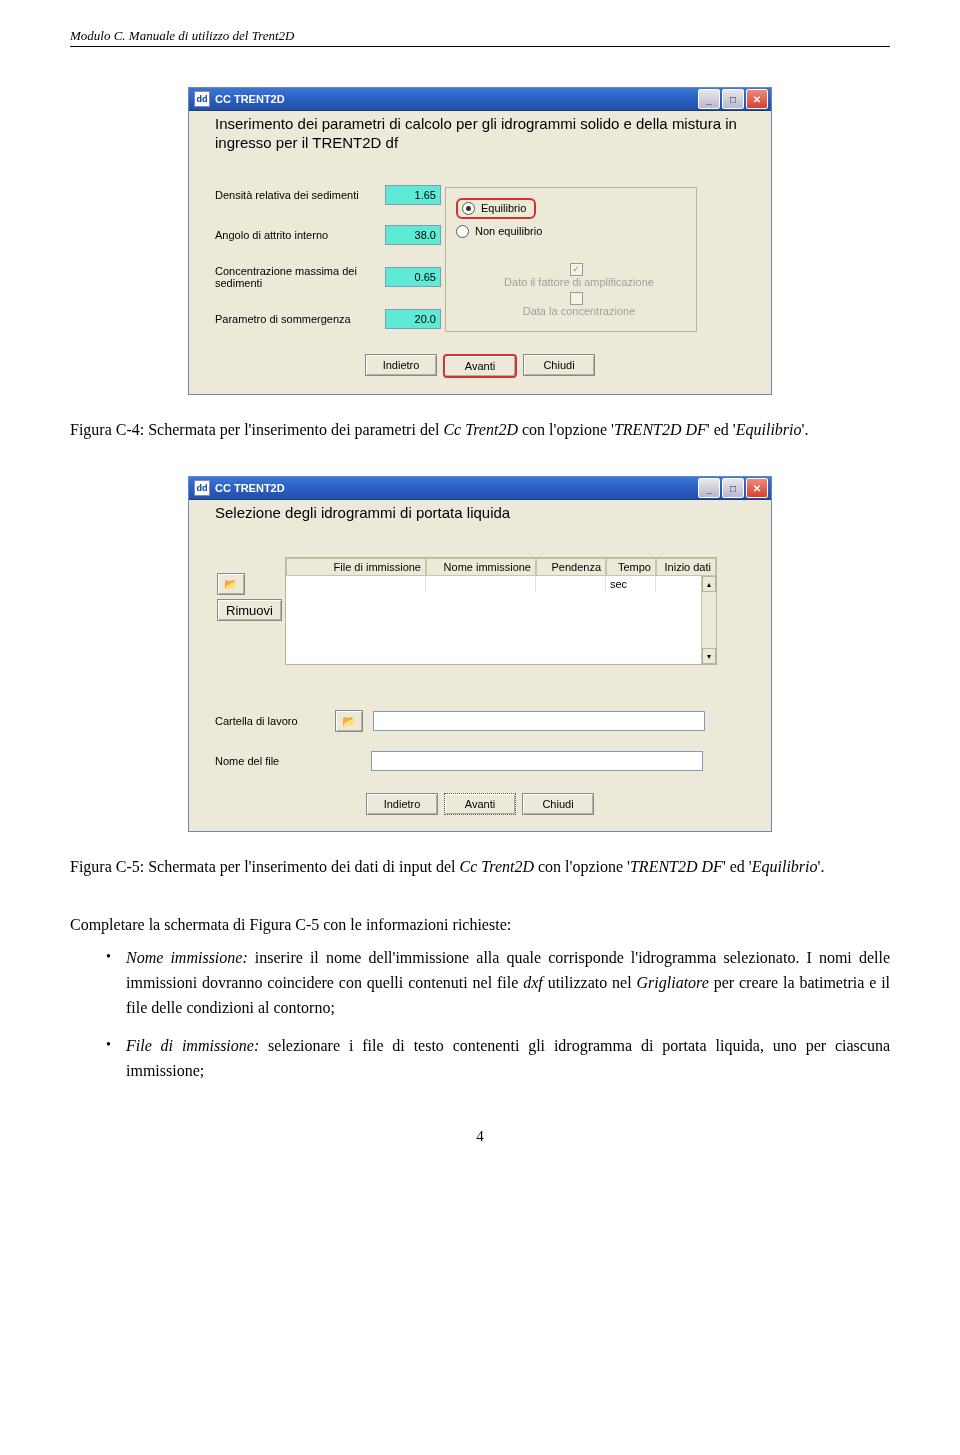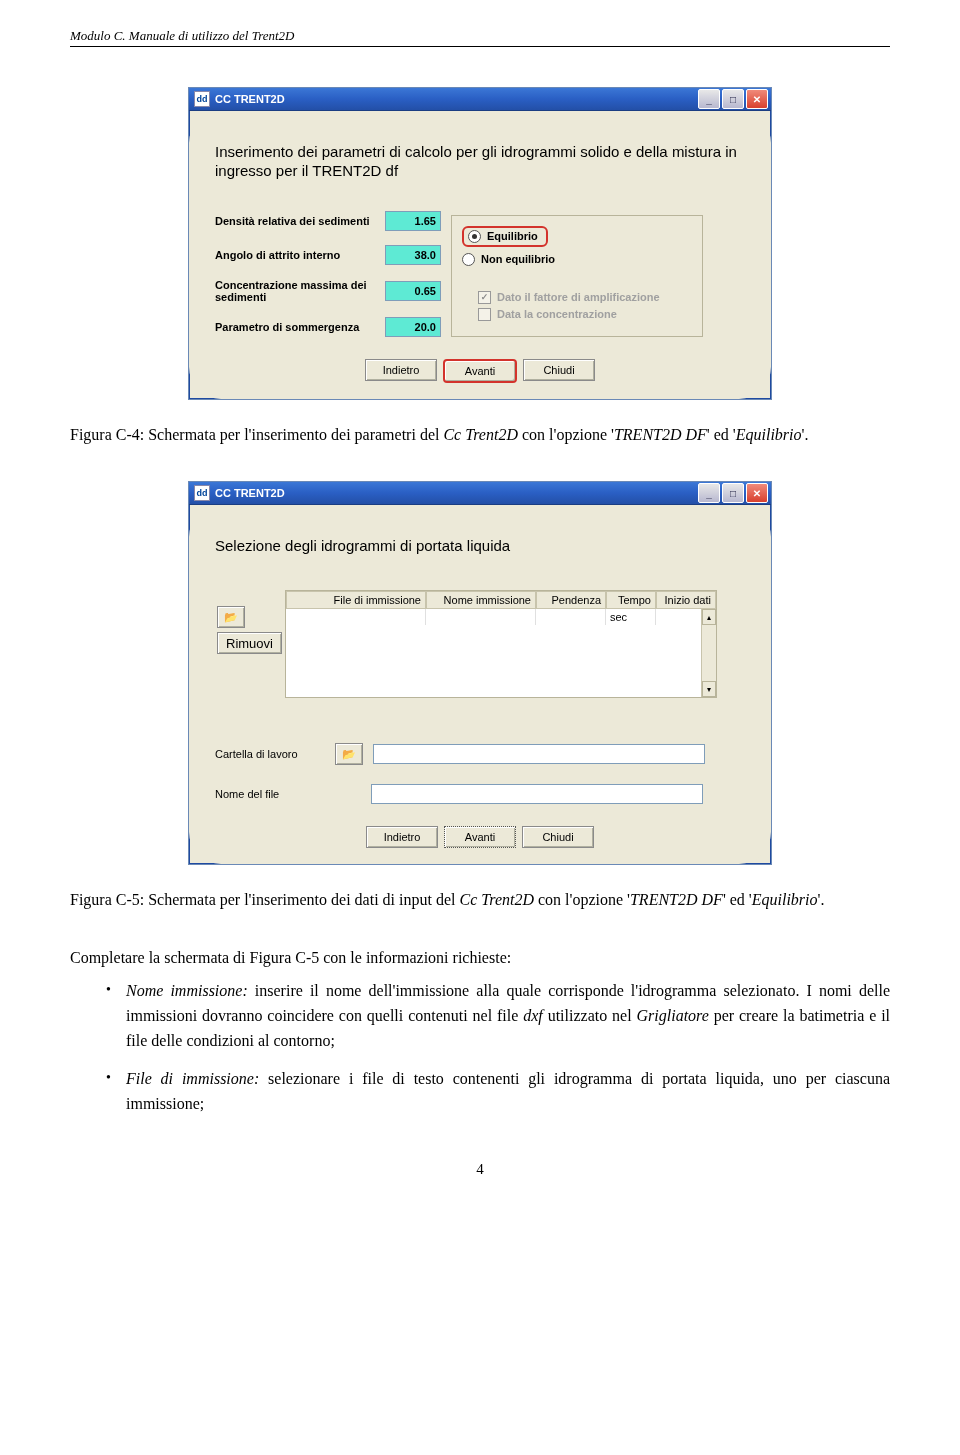--- a/index.html
+++ b/index.html
@@ -49,39 +49,37 @@
   }
   .winbtn {
     width: 20px; height: 18px; margin-left: 2px;
     background: linear-gradient(to bottom,#e8e8e8,#b8b8d0);
     border: 1px solid #fff; border-radius: 2px;
     display:flex;align-items:center;justify-content:center;
     font-size:10px;font-weight:bold;color:#224;
   }
   .winbtn.close { background: linear-gradient(to bottom,#f08a7a,#d8402e); color:#fff;}
   .client {
-    padding: 32px 26px 16px 26px;
+    padding: 4px 26px 16px 26px;
     background:#ece9d8;
-    border-radius:32px;
   }
   .big-heading {
     font-family: Arial, sans-serif;
     font-size: 15px;
     line-height: 1.25;
     margin-bottom: 30px;
   }
   .big-heading2 {
     font-family: Arial, sans-serif;
     font-size: 15px;
     margin-bottom: 36px;
   }
   .params-area {
     display:flex;
-    gap: 10px;
-    font-weight: bold;
+    gap: 4px;
   }
   .params-left {
     display:grid;
     grid-template-columns: 170px 56px;
     row-gap: 14px;
     align-items:center;
     font-family: Tahoma, sans-serif;
     font-size:11px;
   }
   .txtbox {
@@ -109,21 +107,21 @@
     display:inline-flex;align-items:center;justify-content:center;background:#fff;
   }
   .radio.checked::after{content:"";width:5px;height:5px;background:#333;border-radius:50%;}
   .radio-row{display:flex;align-items:center;gap:6px;margin-bottom:25px;}
   .chk {
     width:11px;height:11px;border:1px solid #999;background:#f4f2e8;
     display:inline-flex;align-items:center;justify-content:center;margin-right:6px;
   }
   .chk.checked::after{content:"✓";font-size:9px;color:#8a8a8a;line-height:1;}
   .chk-label{color:#a0a0a0;}
-  .chk-row{display:flex;align-items:center;margin:4px 0 4px 16px;}
+  .chk-row{display:flex;align-items:center;margin:4px 0 4px 16px;flex-direction:column;}
   .btnrow {
     display:flex;gap:6px;justify-content:center;margin-top:22px;
   }
   .btn95 {
     min-width:54px;height:20px;border:1px solid #8a8a8a;background:#ece9d8;
     box-shadow: inset 1px 1px 0 #fff, inset -1px -1px 0 #b0b0a0;
     font-size:11px;display:flex;align-items:center;justify-content:center;
     padding:0 8px;
   }
   .btn95.highlight{border:2.5px solid #d3332c;border-radius:4px;}

